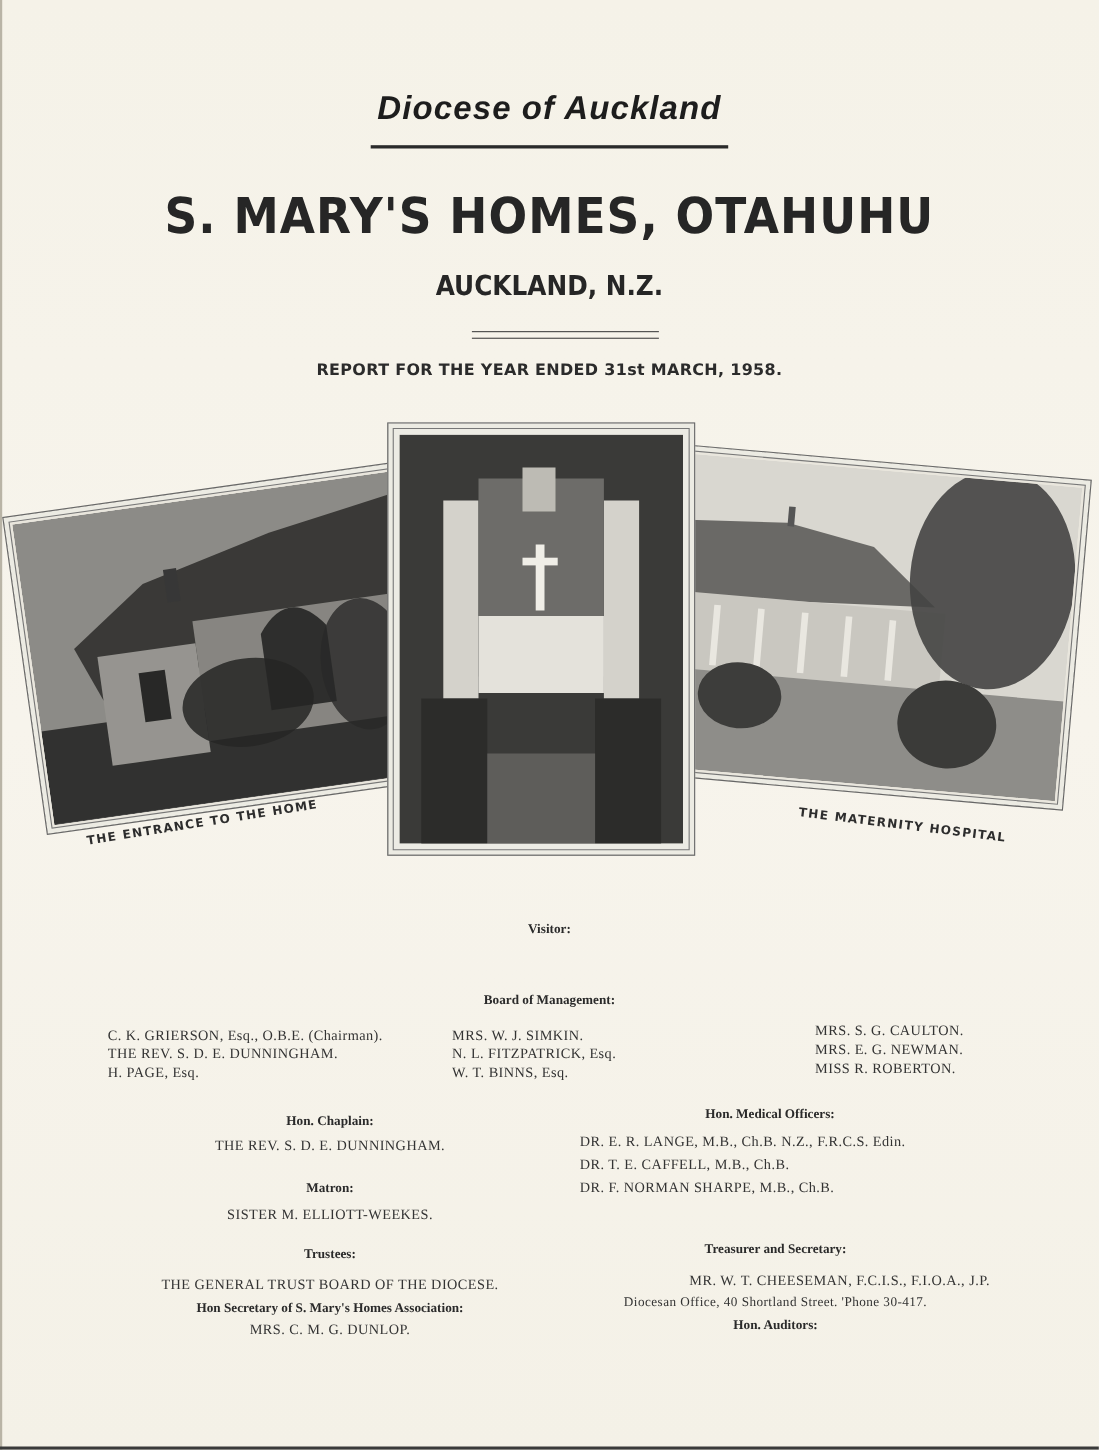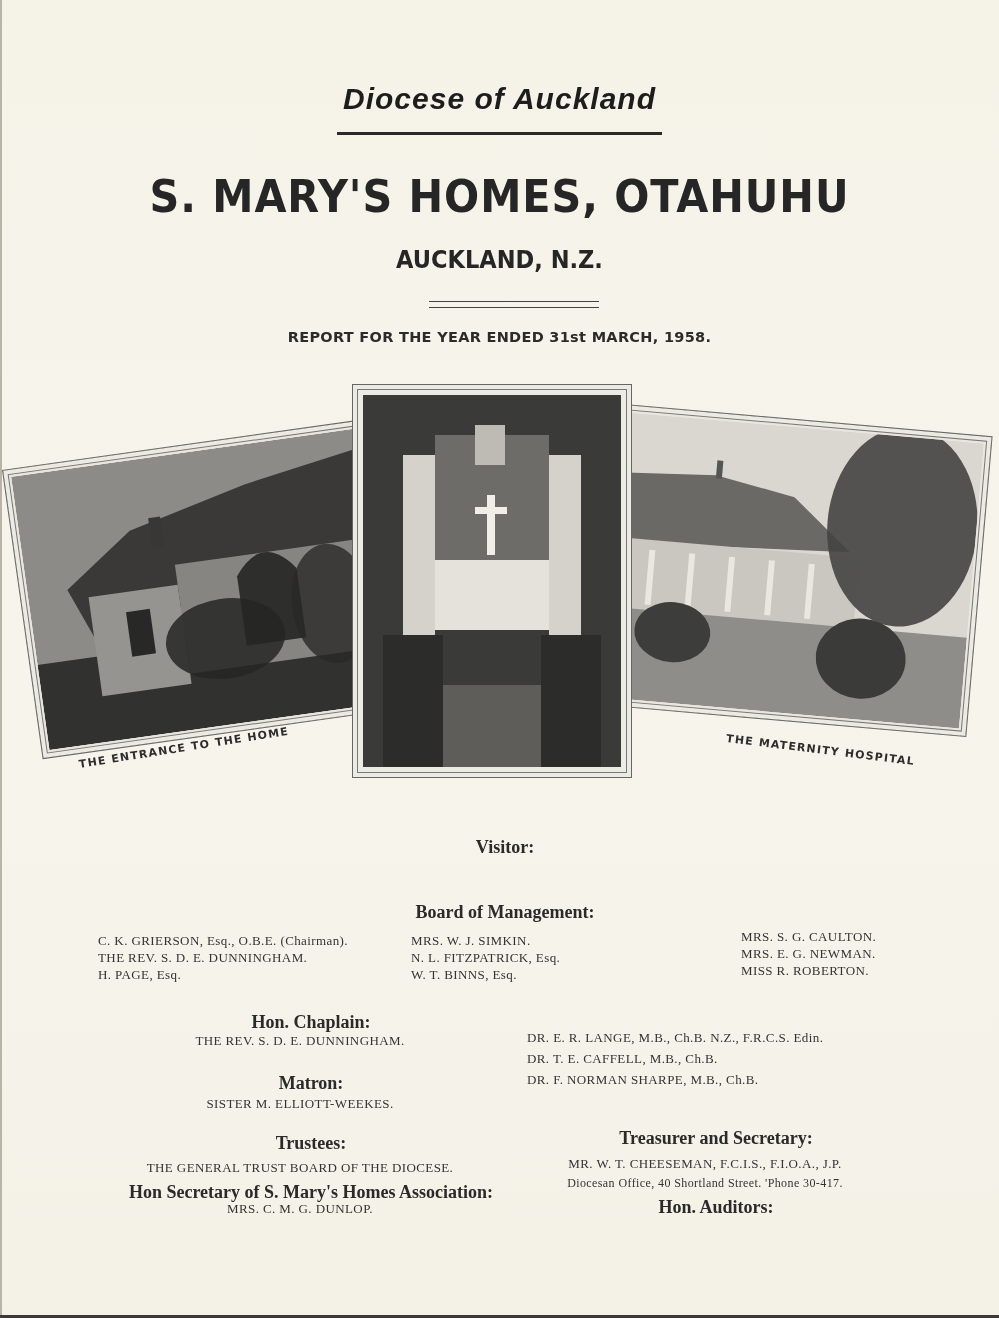--- a/index.html
+++ b/index.html
@@ -61,21 +61,21 @@
   }
 
   .caption {
     position: absolute; font-family: "DejaVu Sans", sans-serif; font-weight: bold;
     font-size: 11px; letter-spacing: 1.2px; color: #2d2d2d; white-space: nowrap;
   }
   .caption-left { left: 78px; top: 758px; transform: rotate(-9deg); transform-origin: 0 0; }
   .caption-right { left: 727px; top: 732px; transform: rotate(7deg); transform-origin: 0 0; }
 
   
-  .heading { font-weight: bold; font-size: 18px; color: #2a2a2a; padding-left: 11px; }
+  .heading { font-weight: bold; font-size: 12px; color: #2a2a2a; }
   .line { font-size: 13px; color: #333; letter-spacing: 0.4px; }
   .abs { position: absolute; white-space: nowrap; }
   .center { text-align: center; }
   .col p { margin: 0; line-height: 17px; }
 </style>
 </head>
 <body>
 
 <div class="page">
   <div class="page-left-edge"></div>
@@ -178,23 +178,24 @@
   <div class="abs line center" style="left:150px;width:300px;top:1033px;">THE REV. S. D. E. DUNNINGHAM.</div>
 
   <div class="abs heading center" style="left:150px;width:300px;top:1073px;">Matron:</div>
   <div class="abs line center" style="left:150px;width:300px;top:1096px;">SISTER M. ELLIOTT-WEEKES.</div>
 
   <div class="abs line center" style="left:100px;width:400px;top:1160px;">THE GENERAL TRUST BOARD OF THE DIOCESE.</div>
   <div class="abs heading center" style="left:100px;width:400px;top:1133px;">Trustees:</div>
   <div class="abs heading center" style="left:100px;width:400px;top:1182px;">Hon Secretary of S. Mary's Homes Association:</div>
   <div class="abs line center" style="left:100px;width:400px;top:1201px;">MRS. C. M. G. DUNLOP.</div>
 
+  <div class="abs heading center" style="left:510px;width:380px;top:1005px;">Hon. Medical Officers:</div>
   <div class="abs col line" style="left:527px;top:1027px;">
     <p style="line-height:21px">DR. E. R. LANGE, M.B., Ch.B. N.Z., F.R.C.S. Edin.</p>
     <p style="line-height:21px">DR. T. E. CAFFELL, M.B., Ch.B.</p>
     <p style="line-height:21px">DR. F. NORMAN SHARPE, M.B., Ch.B.</p>
   </div>
 
   <div class="abs heading center" style="left:510px;width:390px;top:1128px;">Treasurer and Secretary:</div>
-  <div class="abs line center" style="left:510px;width:390px;top:1156px;">MR. W. T. CHEESEMAN, F.C.I.S., F.I.O.A., J.P.</div>
+  <div class="abs line center" style="left:510px;width:390px;top:1156px;text-align:right;">MR. W. T. CHEESEMAN, F.C.I.S., F.I.O.A., J.P.</div>
   <div class="abs line center" style="left:510px;width:390px;top:1176px;font-size:12px;">Diocesan Office, 40 Shortland Street. 'Phone 30-417.</div>
   <div class="abs heading center" style="left:510px;width:390px;top:1197px;text-align:center;">Hon. Auditors:</div>
 </div>
 
 </body></html>

